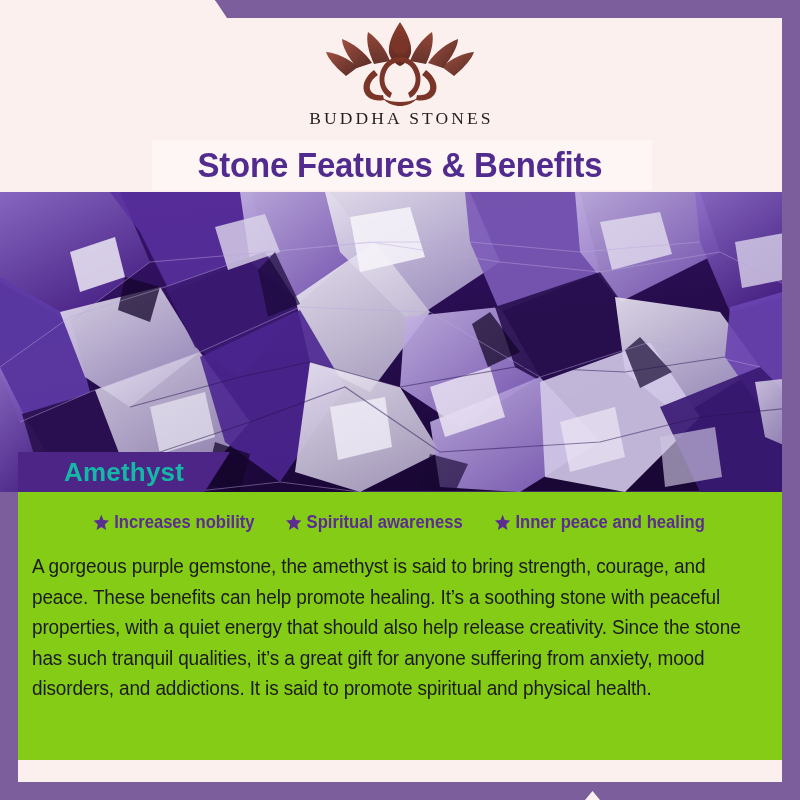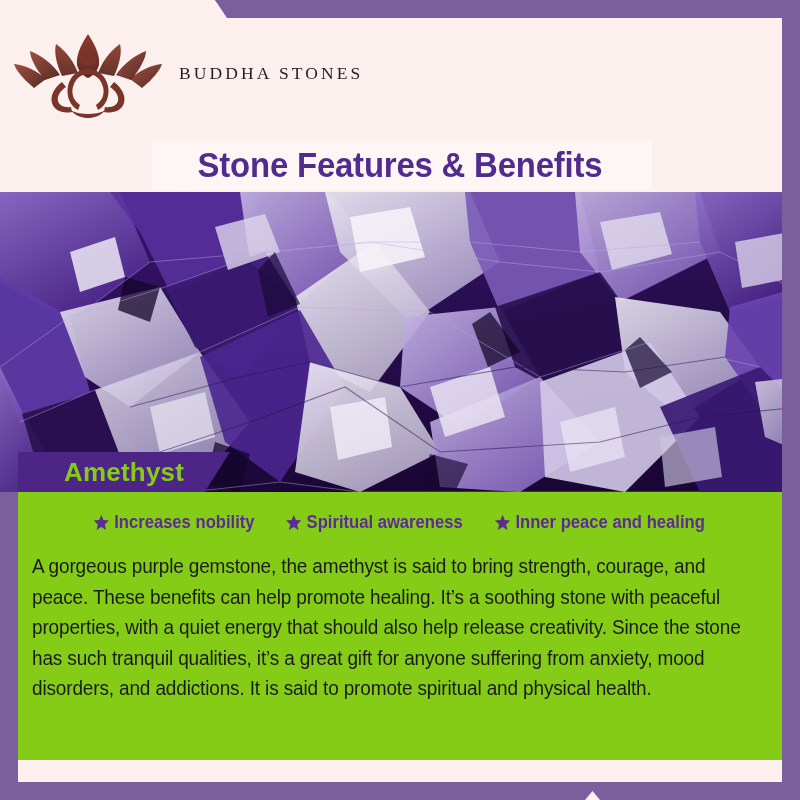--- a/index.html
+++ b/index.html
@@ -17,21 +17,21 @@
   
   #page{position:absolute;inset:0;width:800px;height:800px;}
 
   
   #header{
     position:absolute;left:0;top:0;width:800px;height:192px;
     background:#fbf0ee;
   }
   #logo-wrap{
     position:absolute;left:0;top:14px;width:800px;height:120px;
-    display:flex;flex-direction:row;align-items:center;justify-content:flex-start;
+    display:flex;flex-direction:column;align-items:center;justify-content:flex-start;
   }
   #lotus-logo{display:block;}
   #brand-name{
     font-family:"Liberation Serif", serif;
     font-size:17.5px;
     letter-spacing:3.1px;
     color:#231f20;
     margin-top:-2px;
     text-indent:3px;
     font-weight:400;
@@ -63,21 +63,21 @@
   
   #stone-banner{
     position:absolute;left:18px;top:452px;width:212px;height:40px;
     background:#4c2587;
     clip-path:polygon(0 0,100% 0,88% 100%,0 100%);
     z-index:3;
     display:flex;align-items:center;
   }
   #stone-name{
     font-family:"Liberation Sans", sans-serif;
-    font-weight:700;font-size:26px;color:#84cc16;
+    font-weight:700;font-size:26px;color:#14b8a6;
     margin-left:46px;letter-spacing:0.2px;
   }
 
   
   #content{
     position:absolute;left:18px;top:492px;width:764px;height:268px;
     background:#84cc16;
   }
   #benefits{
     position:absolute;left:0;top:20px;width:764px;

